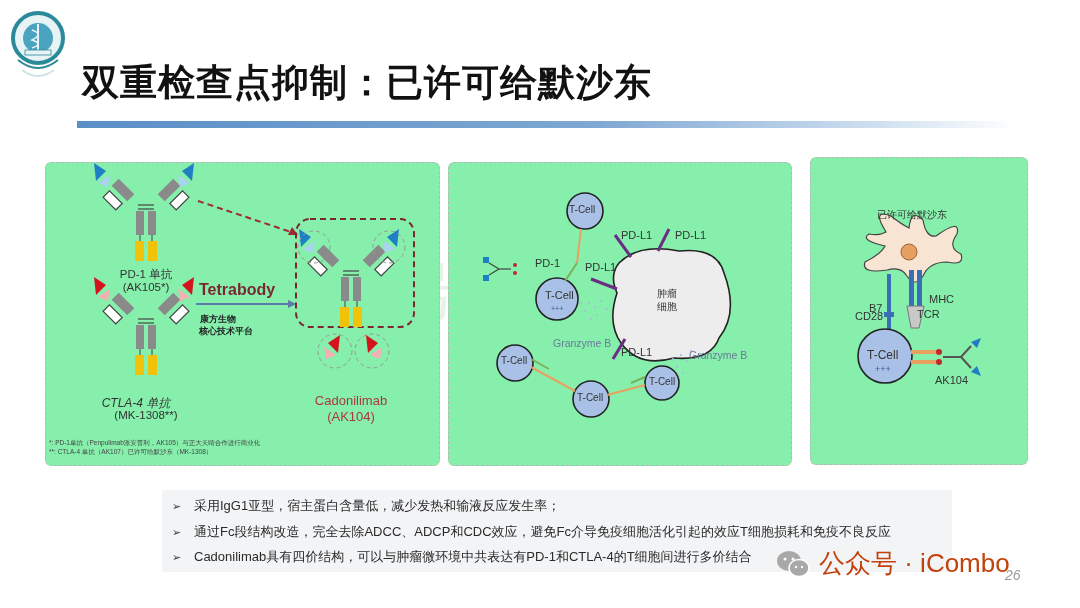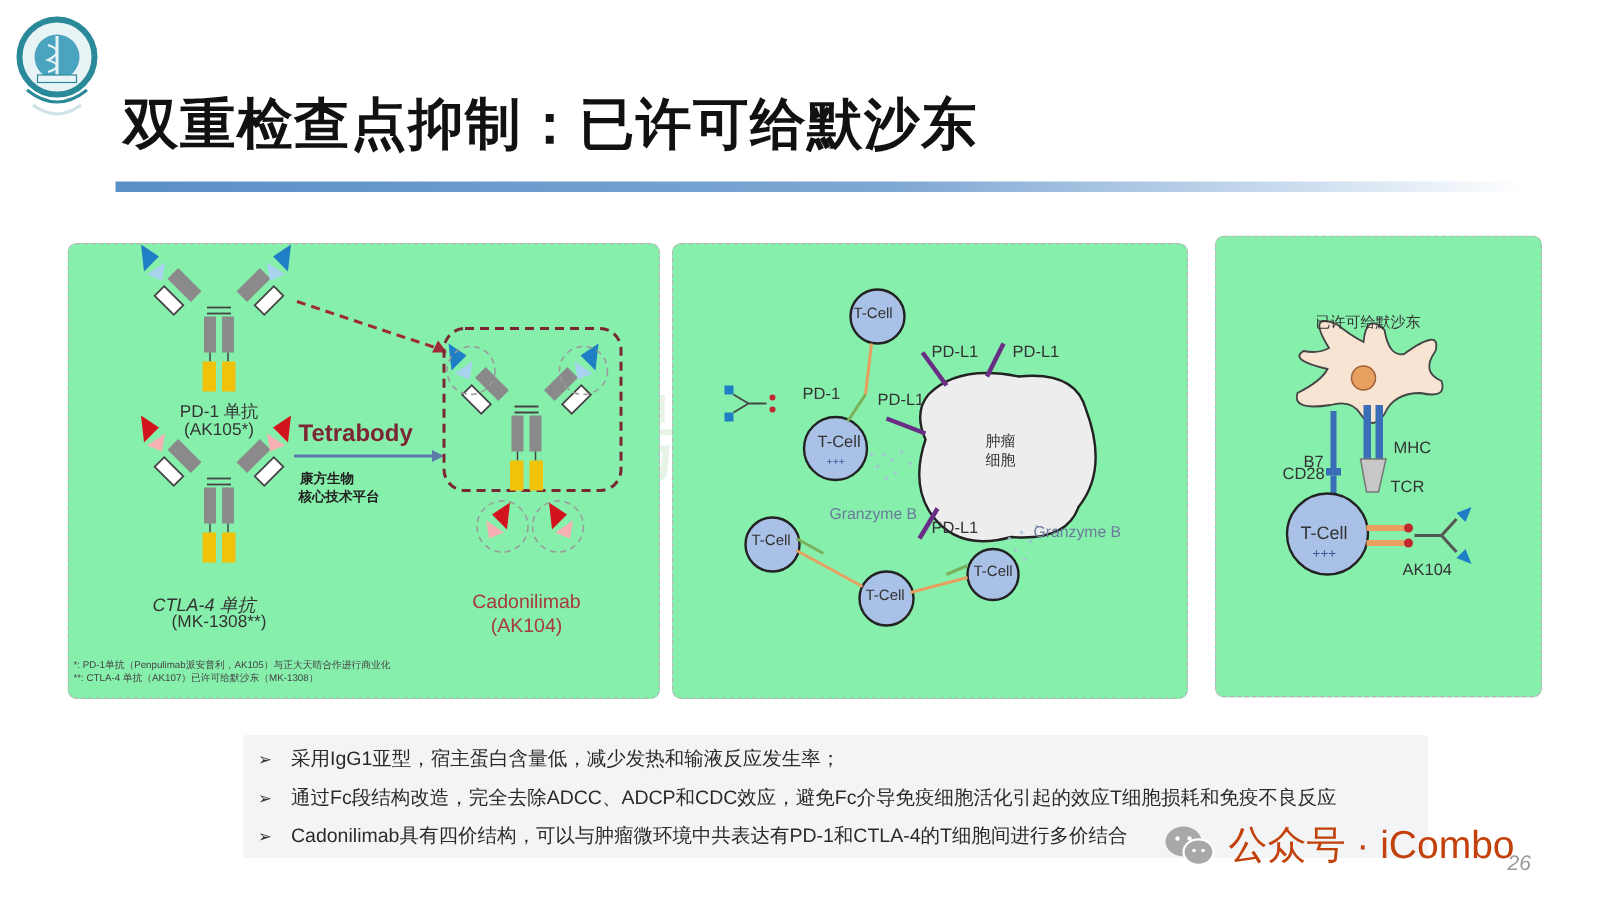--- a/index.html
+++ b/index.html
@@ -221,21 +221,21 @@
     <line x1="132" y1="199" x2="150" y2="199" stroke="#555" stroke-width="2"></line>
     <line x1="150" y1="199" x2="160" y2="188" stroke="#555" stroke-width="2"></line>
     <line x1="150" y1="199" x2="160" y2="210" stroke="#555" stroke-width="2"></line>
     <polygon points="160,184 170,180 166,190" fill="#1f7fc4"></polygon>
     <polygon points="160,214 170,218 166,208" fill="#1f7fc4"></polygon>
   </svg>
   <div class="lbl" style="left:66px;top:50px;font-size:10px;">已许可给默沙东</div>
   <div class="lbl" style="left:58px;top:144px;">B7</div>
   <div class="lbl" style="left:118px;top:135px;">MHC</div>
   <div class="lbl" style="left:44px;top:152px;">CD28</div>
-  <div class="lbl" style="left:106px;top:161px;margin-left:10px;">TCR</div>
+  <div class="lbl" style="left:106px;top:150px;">TCR</div>
   <div class="lbl" style="left:56px;top:190px;font-size:12px;">T-Cell</div>
   <div class="lbl" style="left:64px;top:206px;font-size:9px;color:#3a5a9a;">+++</div>
   <div class="lbl" style="left:124px;top:216px;">AK104</div>
 </div>
 
 <div class="bullets">
   <div class="bullet" style="top:7px;">
     <span class="arrow">➢</span>
     <span>采用IgG1亚型，宿主蛋白含量低，减少发热和输液反应发生率；</span>
   </div>

